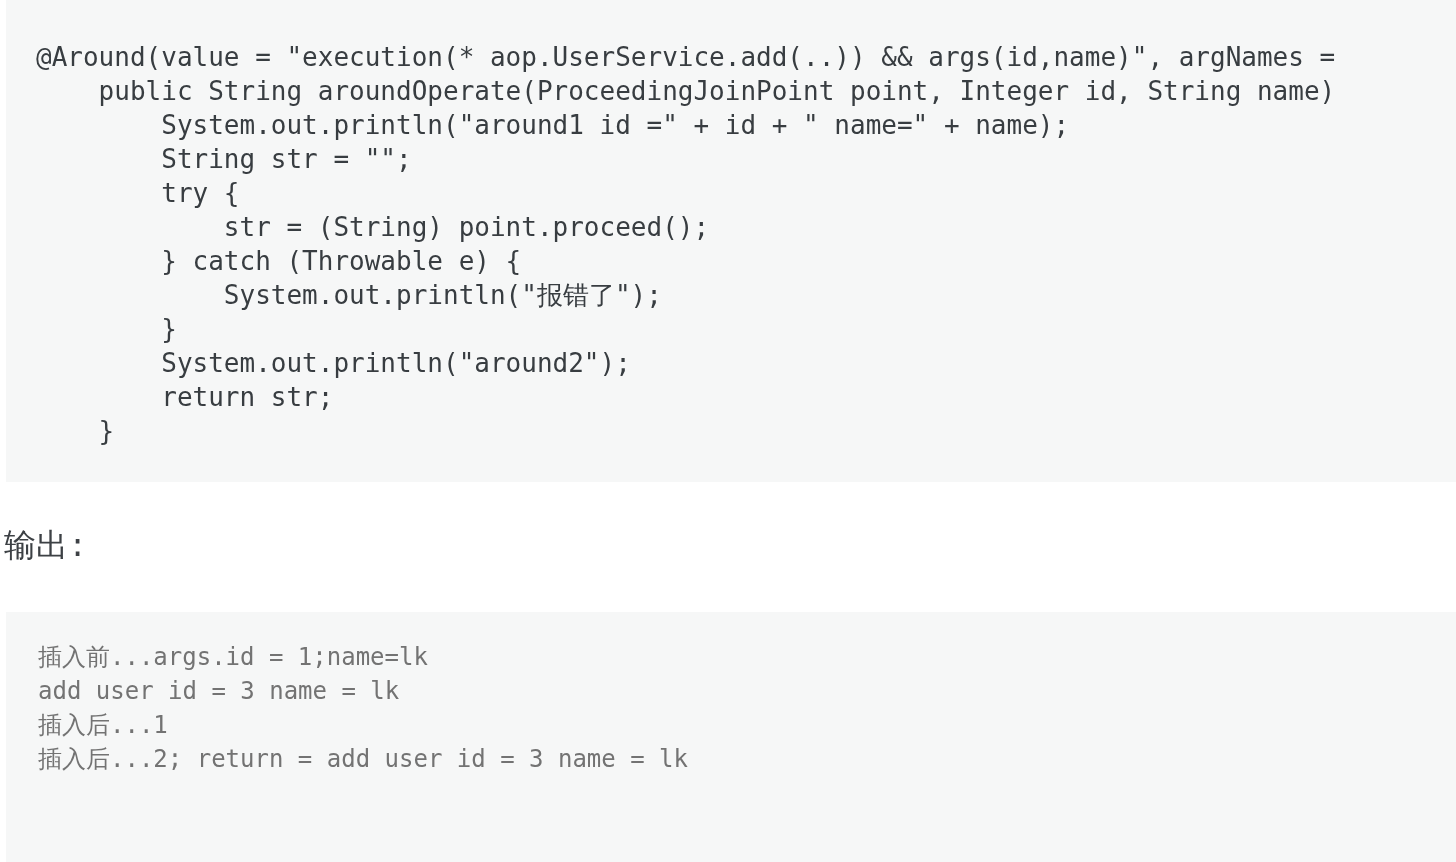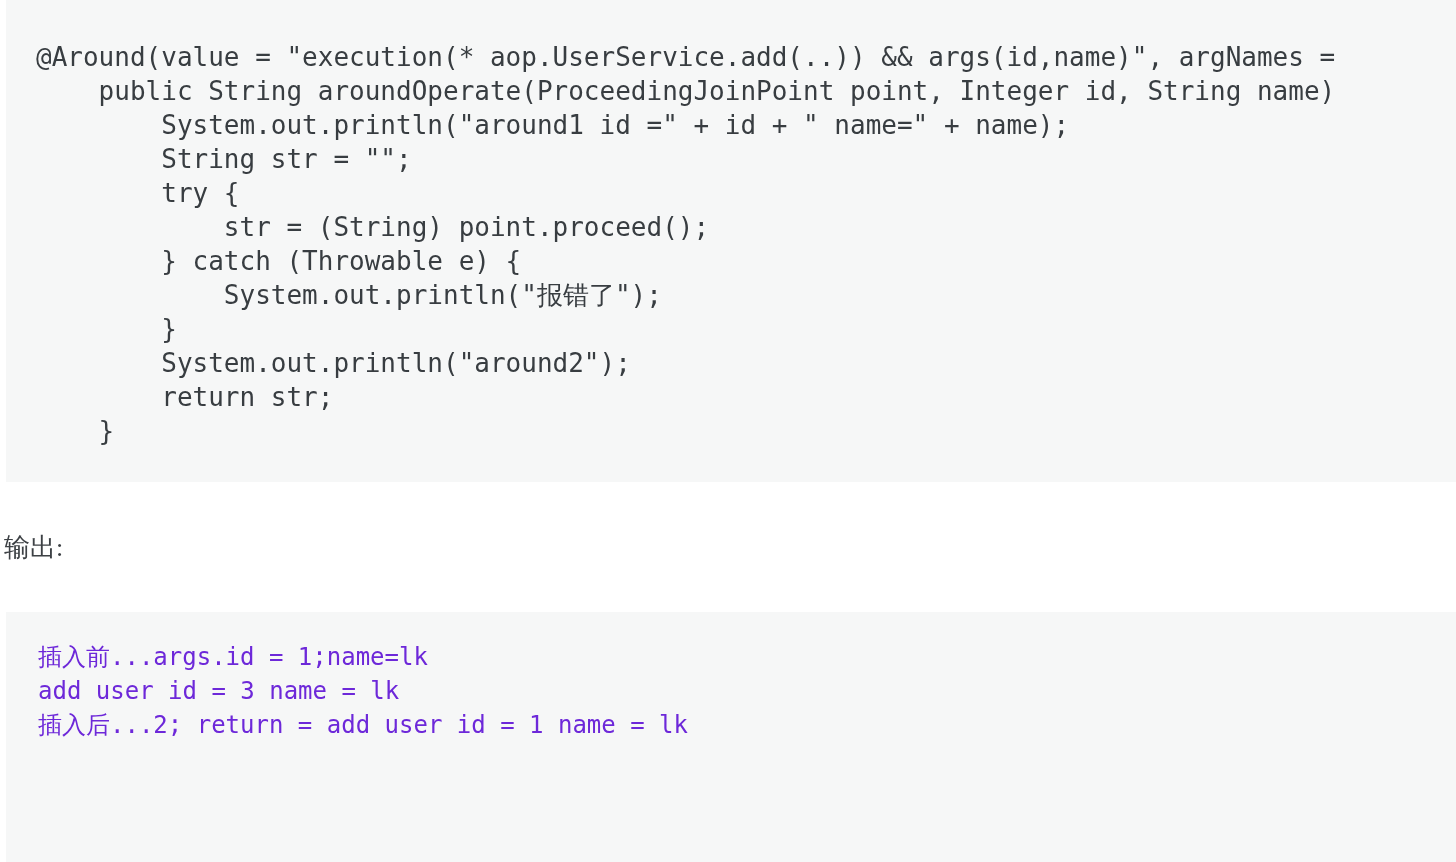--- a/index.html
+++ b/index.html
@@ -69,35 +69,35 @@
   .code-line {
     display: block;
     white-space: pre;
   }
 
   
   .label-output {
     position: absolute;
     left: 4px;
     top: 531px;
-    font-family: Liberation Serif, serif;
-    font-size: 26px;
+    font-family: Liberation Mono, monospace;
+    font-size: 32px;
     line-height: 34px;
     color: #3d4145;
     white-space: pre;
   }
 </style>
 </head>
 <body>
 
 <div class="page" style="background: rgb(255, 255, 255);">
 
   <div class="code-block code-block-main" style="background: rgb(246, 247, 247);">
     <pre class="code code-main" style="color: rgb(56, 61, 65);"><span class="code-line">@Around(value = "execution(* aop.UserService.add(..)) &amp;&amp; args(id,name)", argNames =</span><span class="code-line">    public String aroundOperate(ProceedingJoinPoint point, Integer id, String name)</span><span class="code-line">        System.out.println("around1 id =" + id + " name=" + name);</span><span class="code-line">        String str = "";</span><span class="code-line">        try {</span><span class="code-line">            str = (String) point.proceed();</span><span class="code-line">        } catch (Throwable e) {</span><span class="code-line">            System.out.println("报错了");</span><span class="code-line">        }</span><span class="code-line">        System.out.println("around2");</span><span class="code-line">        return str;</span><span class="code-line">    }</span></pre>
   </div>
 
   <div class="label-output">输出:</div>
 
   <div class="code-block code-block-output" style="background: rgb(246, 247, 247);">
-    <pre class="code code-output" style="color: #6d28d9;"><span class="code-line">插入前...args.id = 1;name=lk</span><span class="code-line">add user id = 3 name = lk</span><span class="code-line">插入后...2; return = add user id = 1 name = lk</span></pre>
+    <pre class="code code-output" style="color: #737373;"><span class="code-line">插入前...args.id = 1;name=lk</span><span class="code-line">add user id = 3 name = lk</span><span class="code-line">插入后...1</span><span class="code-line">插入后...2; return = add user id = 3 name = lk</span></pre>
   </div>
 
 </div>
 
 </body></html>

